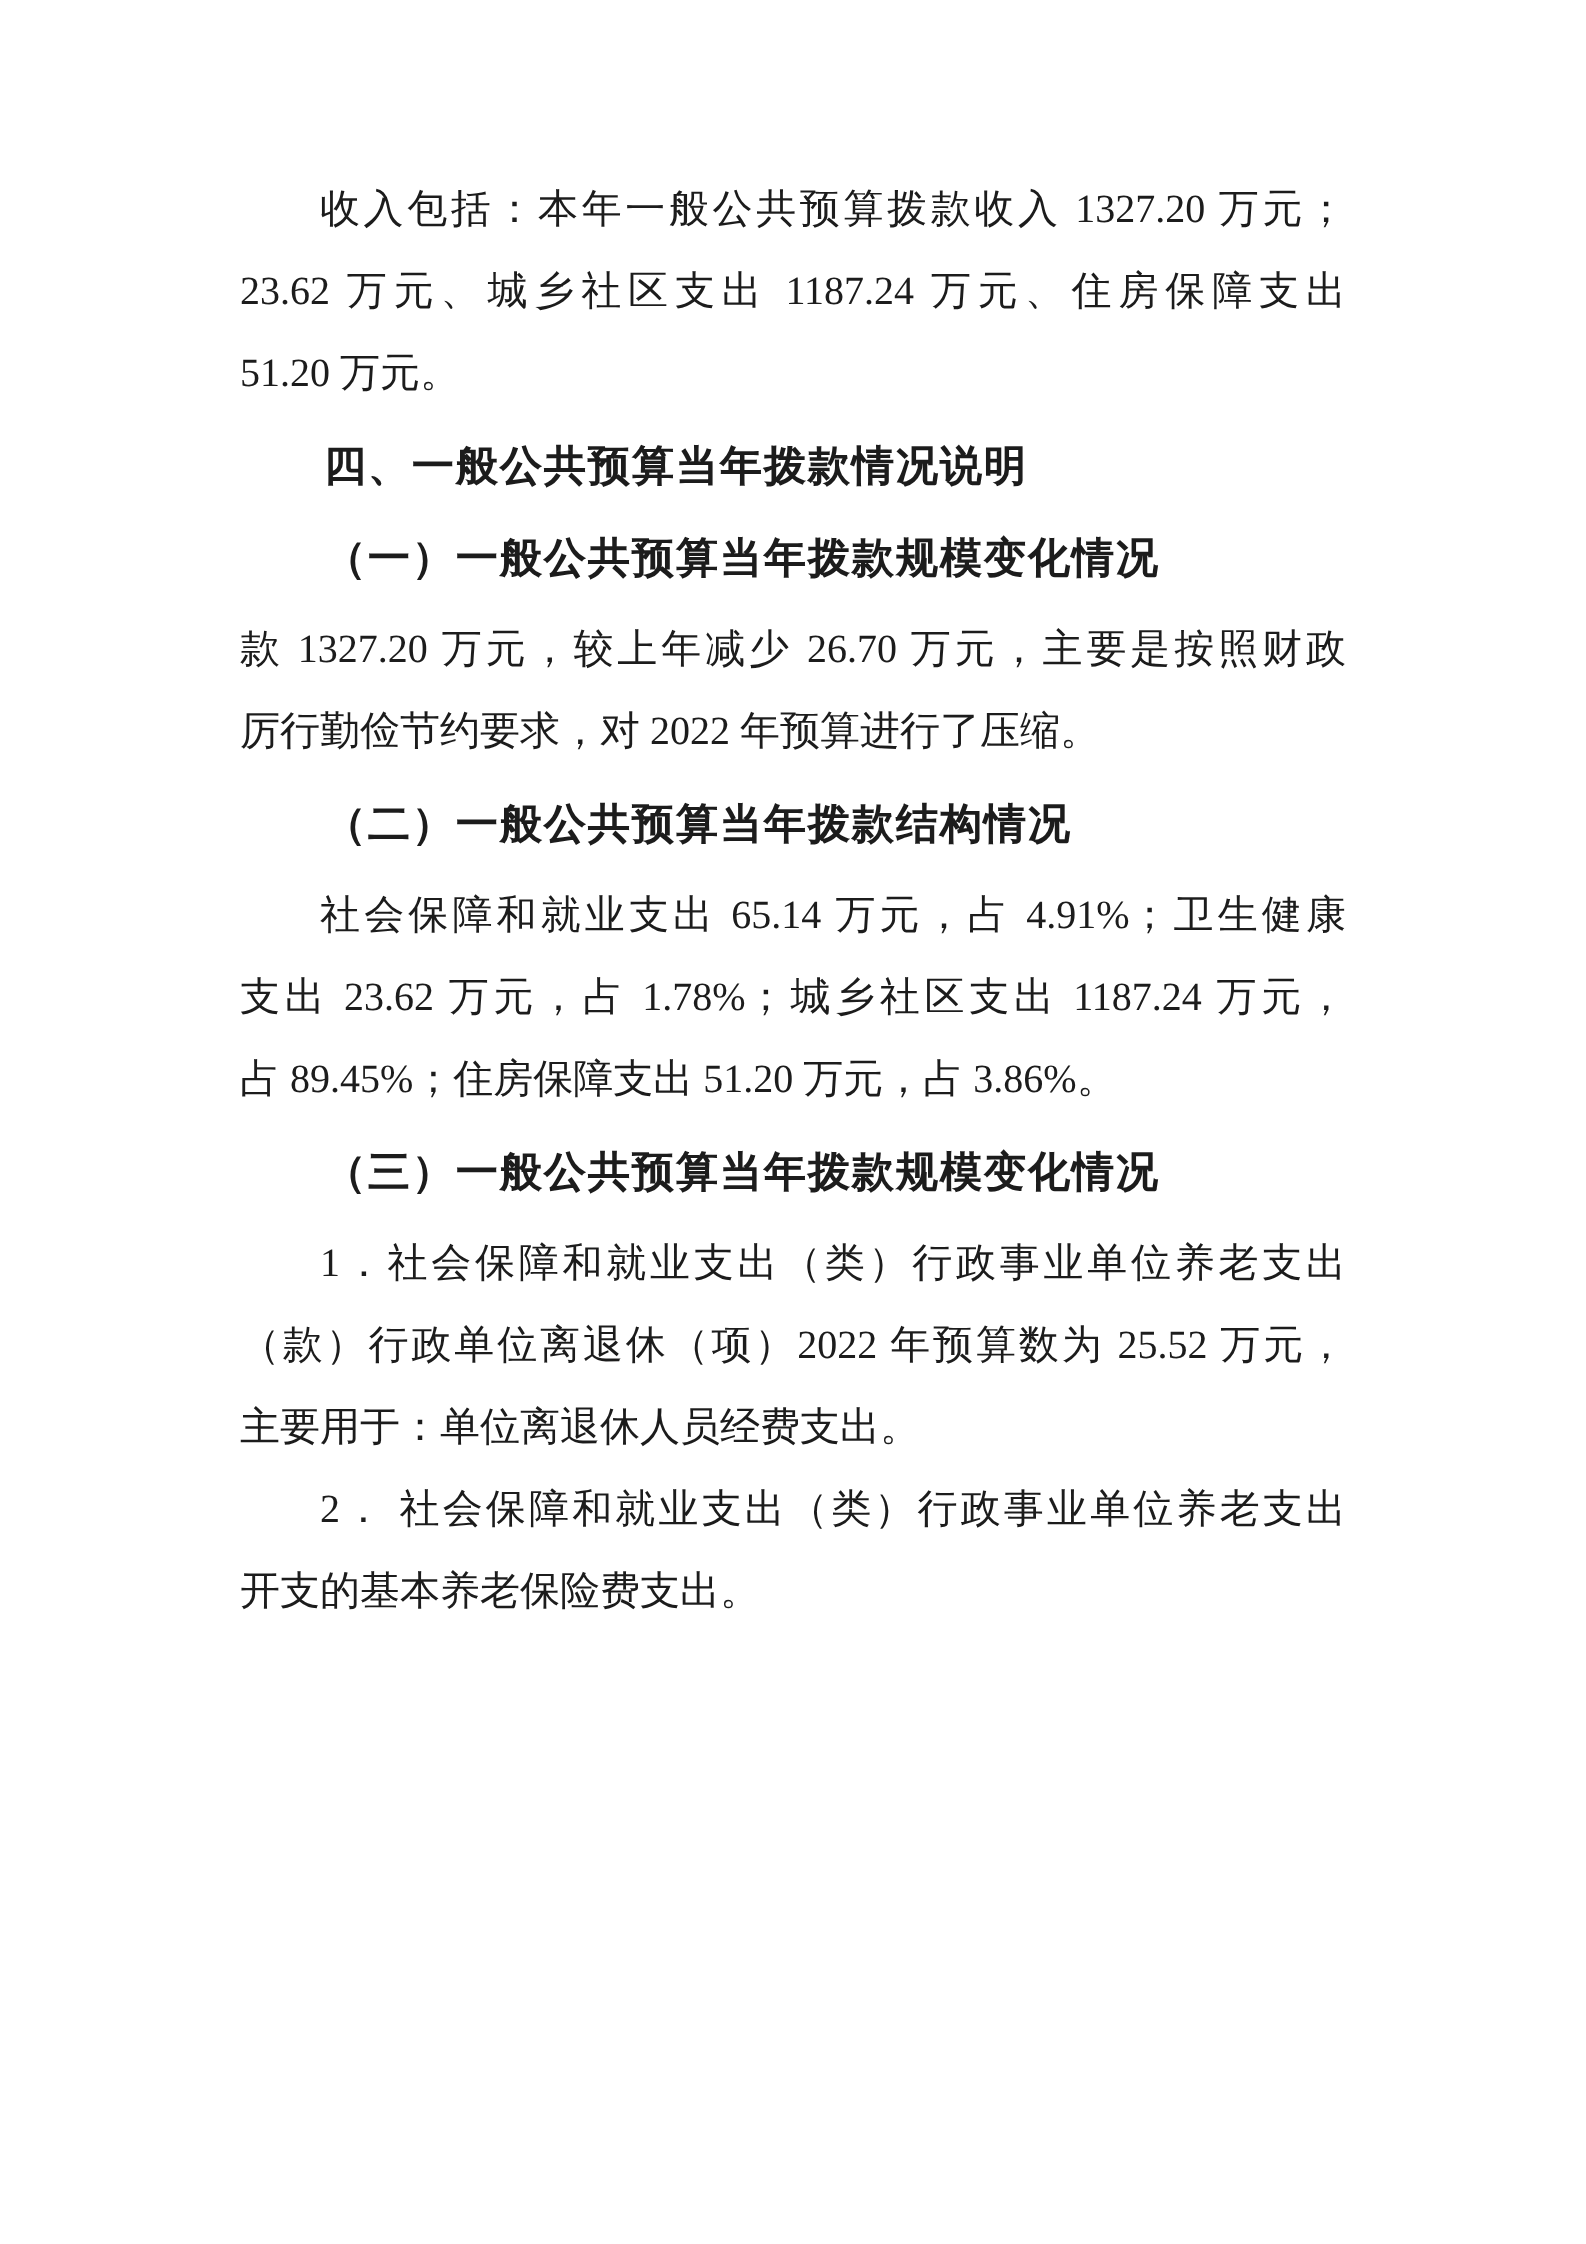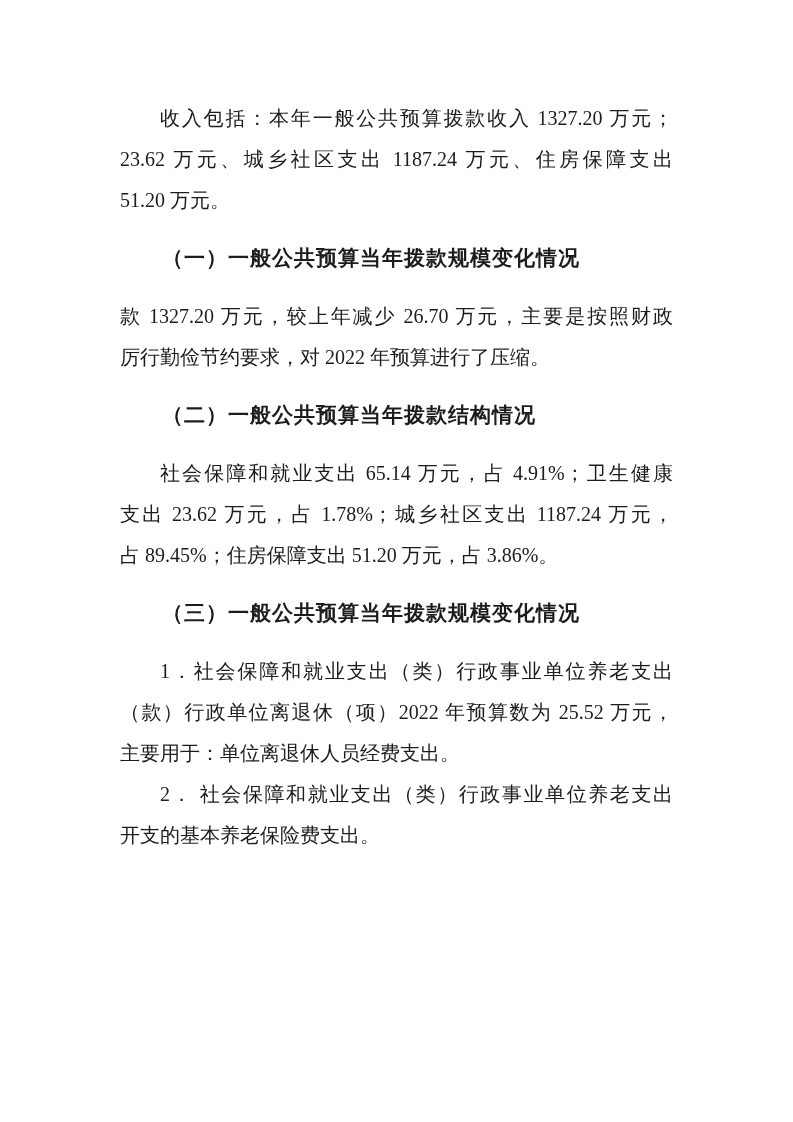--- a/index.html
+++ b/index.html
@@ -12,58 +12,61 @@
     width: 793px;
     height: 1122px;
     background: #ffffff;
     overflow: hidden;
     font-family: "Liberation Serif", "DejaVu Serif", serif;
     color: #1c1c1c;
   }
   .content {
     position: absolute;
     left: 120px;
-    top: 98px;
+    top: 85px;
     width: 553px;
   }
   .block { margin: 0; }
   .line {
     font-size: 20px;
     line-height: 41px;
     text-align: justify;
     white-space: nowrap;
   }
   .line.fill { text-align-last: justify; white-space: normal; }
   .line.ind { text-indent: 2em; }
   .heading1 { margin: 5px 0; }
   .heading1 .line {
     font-family: "Liberation Sans", "DejaVu Sans", sans-serif;
     font-weight: bold;
     font-size: 21px;
     letter-spacing: 1px;
   }
-  .heading2 { margin: 17px 0; }
+  .heading2 { margin: 5px 0; }
   .heading2 .line {
     font-weight: bold;
     font-size: 21px;
     letter-spacing: 1px;
   }
 </style>
 </head>
 <body>
 
 <div class="page">
   <div class="content">
 
     <div class="block paragraph">
       <div class="line ind fill">收入包括：本年一般公共预算拨款收入 1327.20 万元；</div>
       <div class="line fill">23.62 万元、城乡社区支出 1187.24 万元、住房保障支出</div>
       <div class="line">51.20 万元。</div>
     </div>
 
+    <div class="block heading1">
+      <div class="line ind">四、一般公共预算当年拨款情况说明</div>
+    </div>
 
     <div class="block heading2">
       <div class="line ind">（一）一般公共预算当年拨款规模变化情况</div>
     </div>
 
     <div class="block paragraph">
       <div class="line fill">款 1327.20 万元，较上年减少 26.70 万元，主要是按照财政</div>
       <div class="line">厉行勤俭节约要求，对 2022 年预算进行了压缩。</div>
     </div>
 

